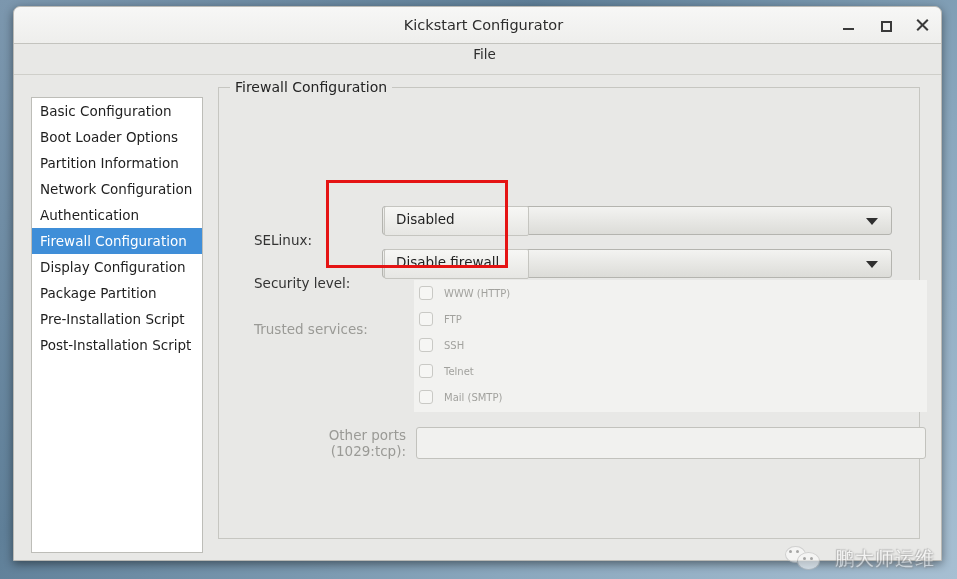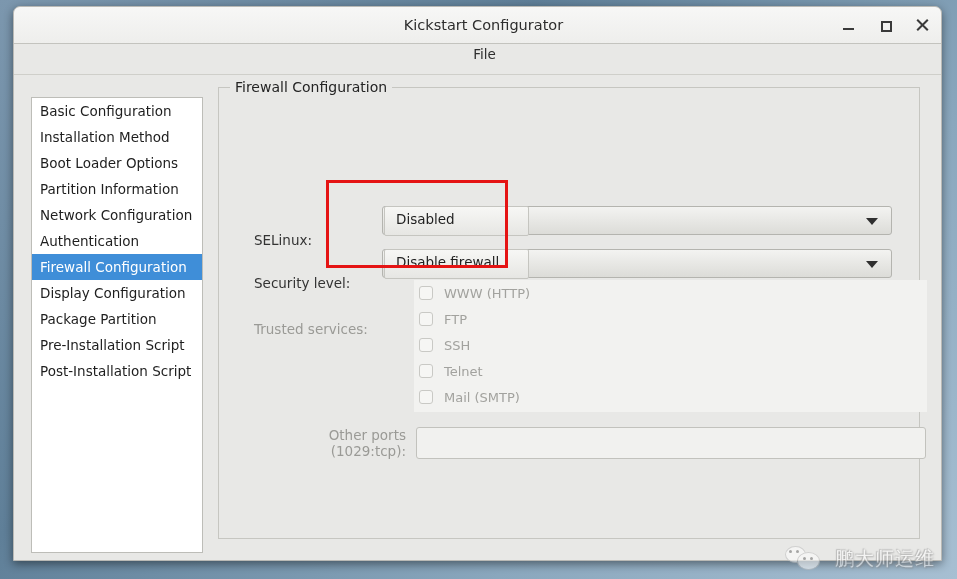--- a/index.html
+++ b/index.html
@@ -235,21 +235,21 @@
     width: 14px;
     height: 14px;
     border: 1px solid #c9c9c5;
     border-radius: 3px;
     background: #f6f6f4;
     box-sizing: border-box;
     flex: 0 0 auto;
   }
   .svc-label {
     margin-left: 11px;
-    font-size: 13px;
+    font-size: 10px;
     color: #a2a29e;
   }
 
   
   #ports-row {
     position: absolute;
     left: 240px;
     top: 352px;
     width: 674px;
     display: flex;
@@ -345,21 +345,20 @@
 
     <div id="menubar">
       <div class="menu-item">File</div>
       <div class="menu-item">Help</div>
     </div>
 
     <div id="content">
 
       <div id="sidebar">
         <div class="side-item">Basic Configuration</div>
-        <div class="side-item">Installation Method</div>
         <div class="side-item">Boot Loader Options</div>
         <div class="side-item">Partition Information</div>
         <div class="side-item">Network Configuration</div>
         <div class="side-item">Authentication</div>
         <div class="side-item selected">Firewall Configuration</div>
         <div class="side-item">Display Configuration</div>
         <div class="side-item">Package Partition</div>
         <div class="side-item">Pre-Installation Script</div>
         <div class="side-item">Post-Installation Script</div>
       </div>

